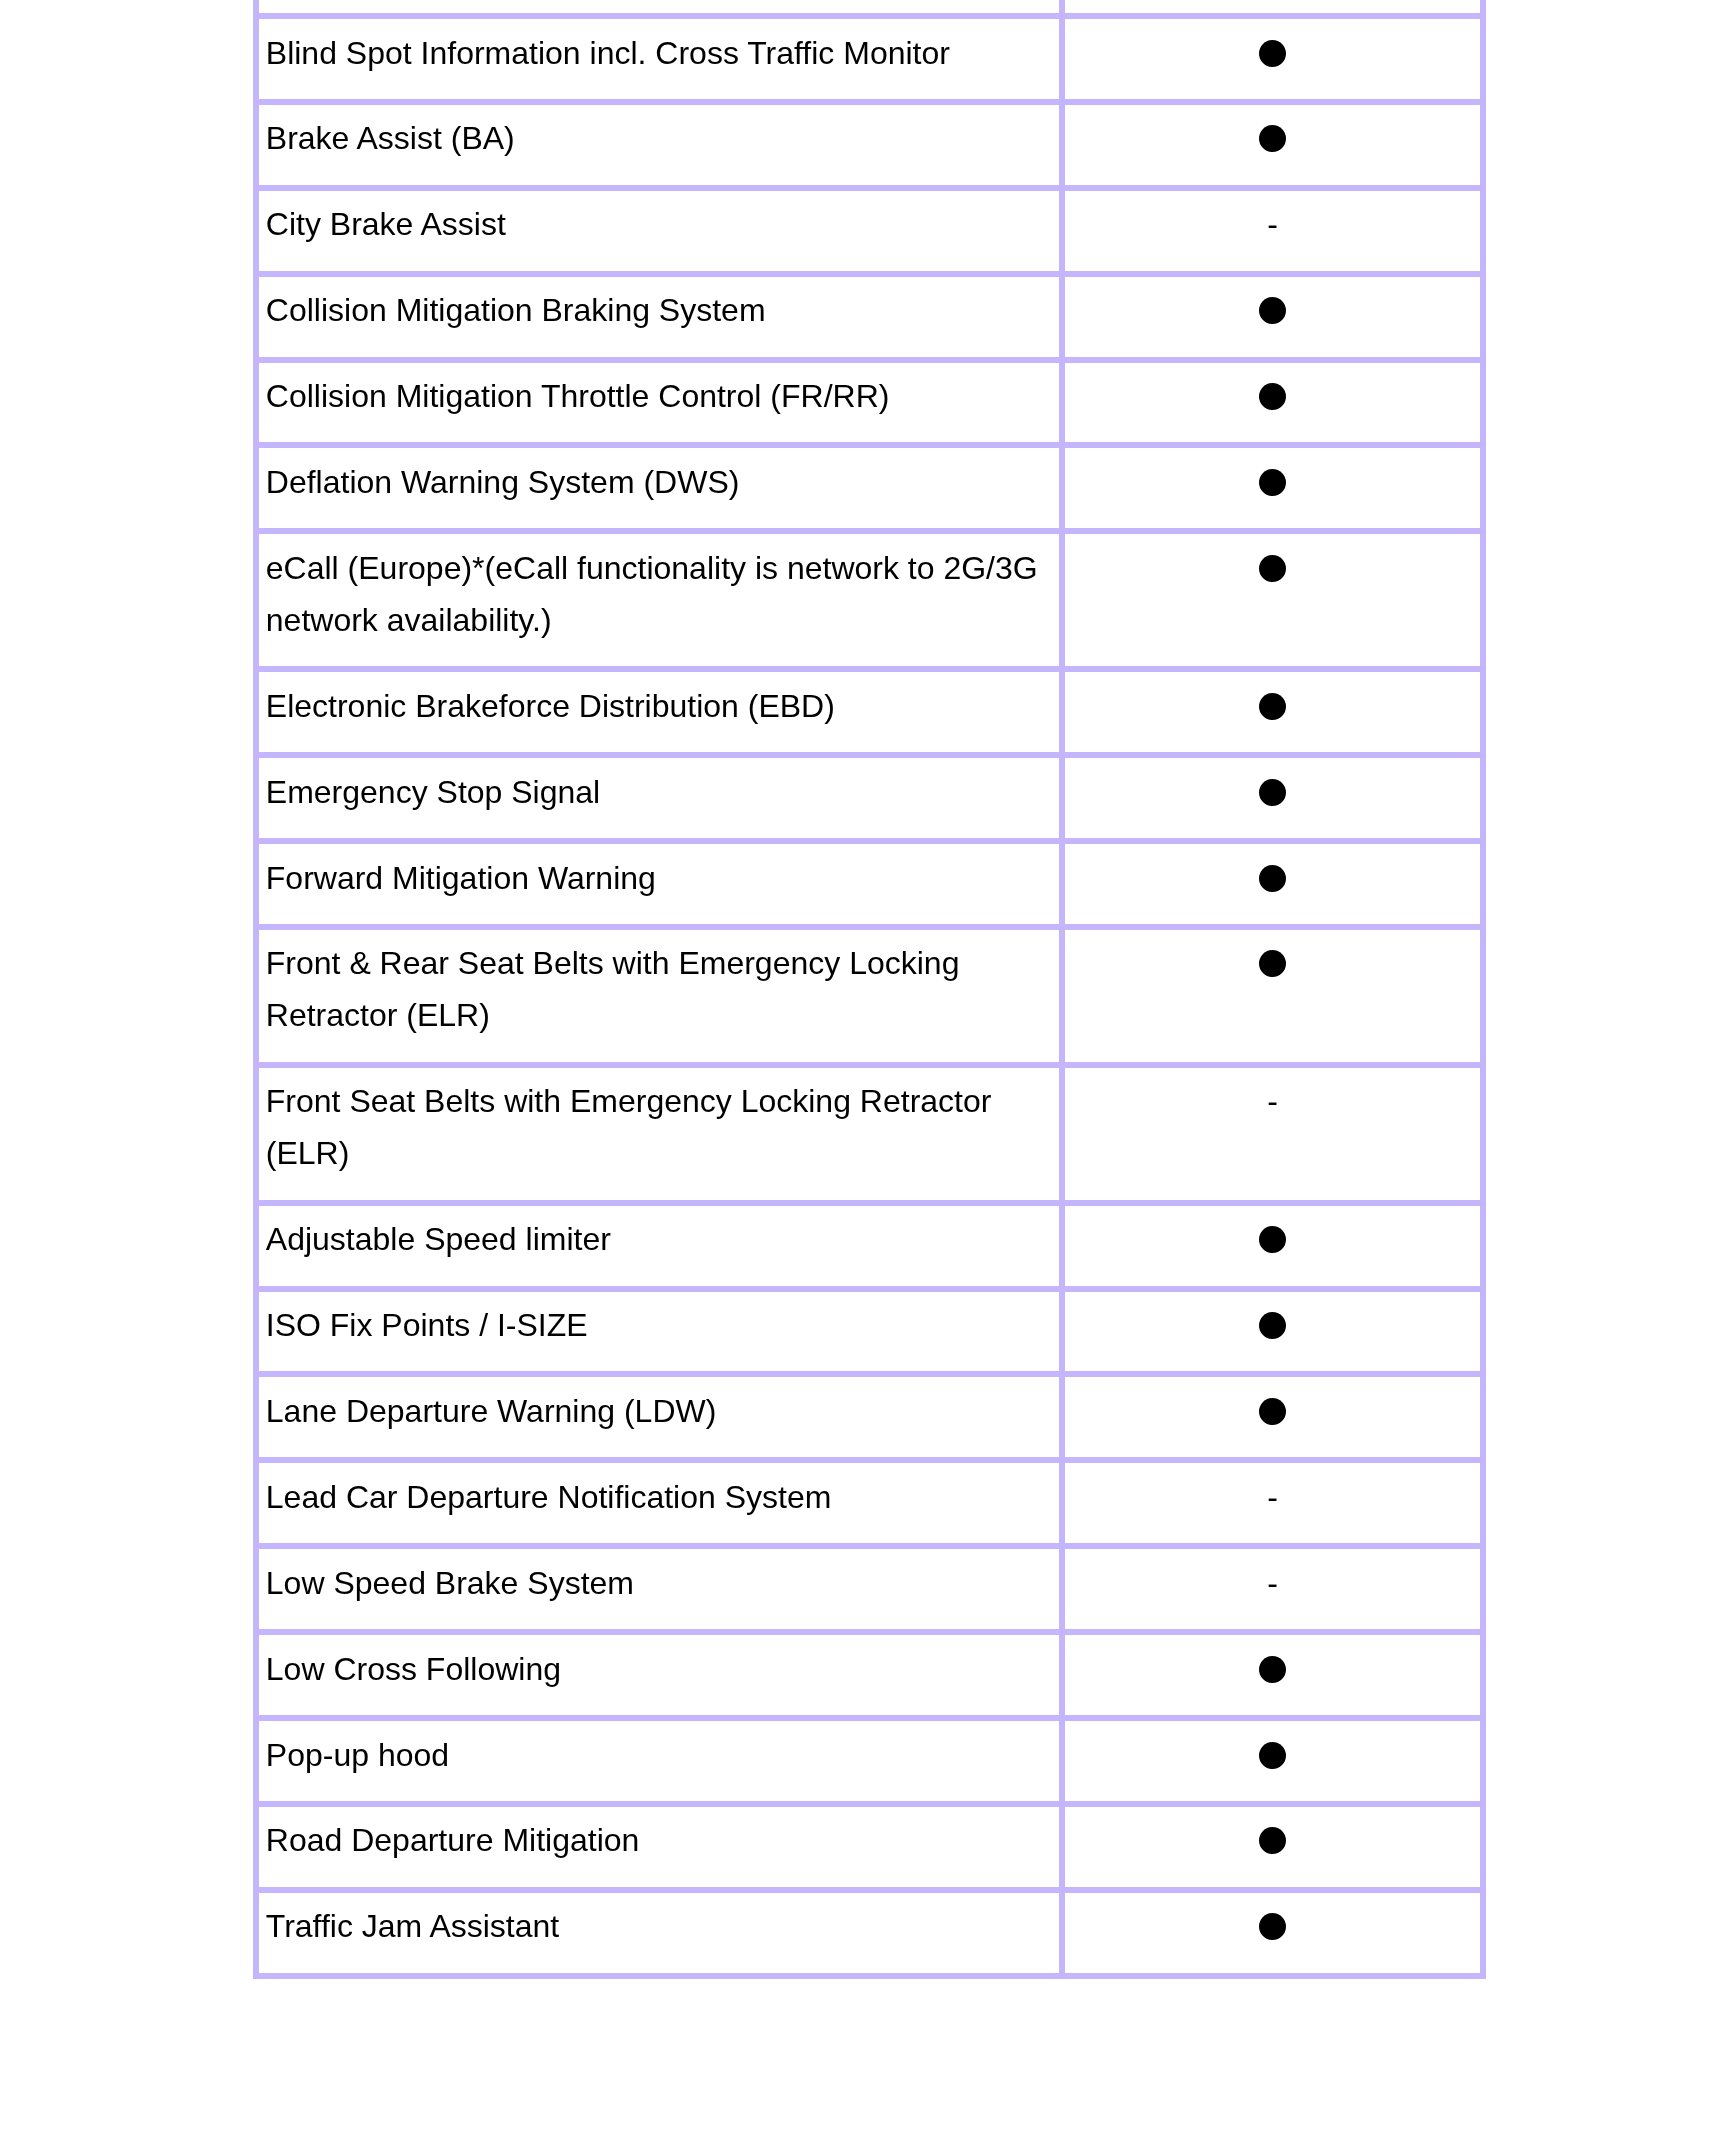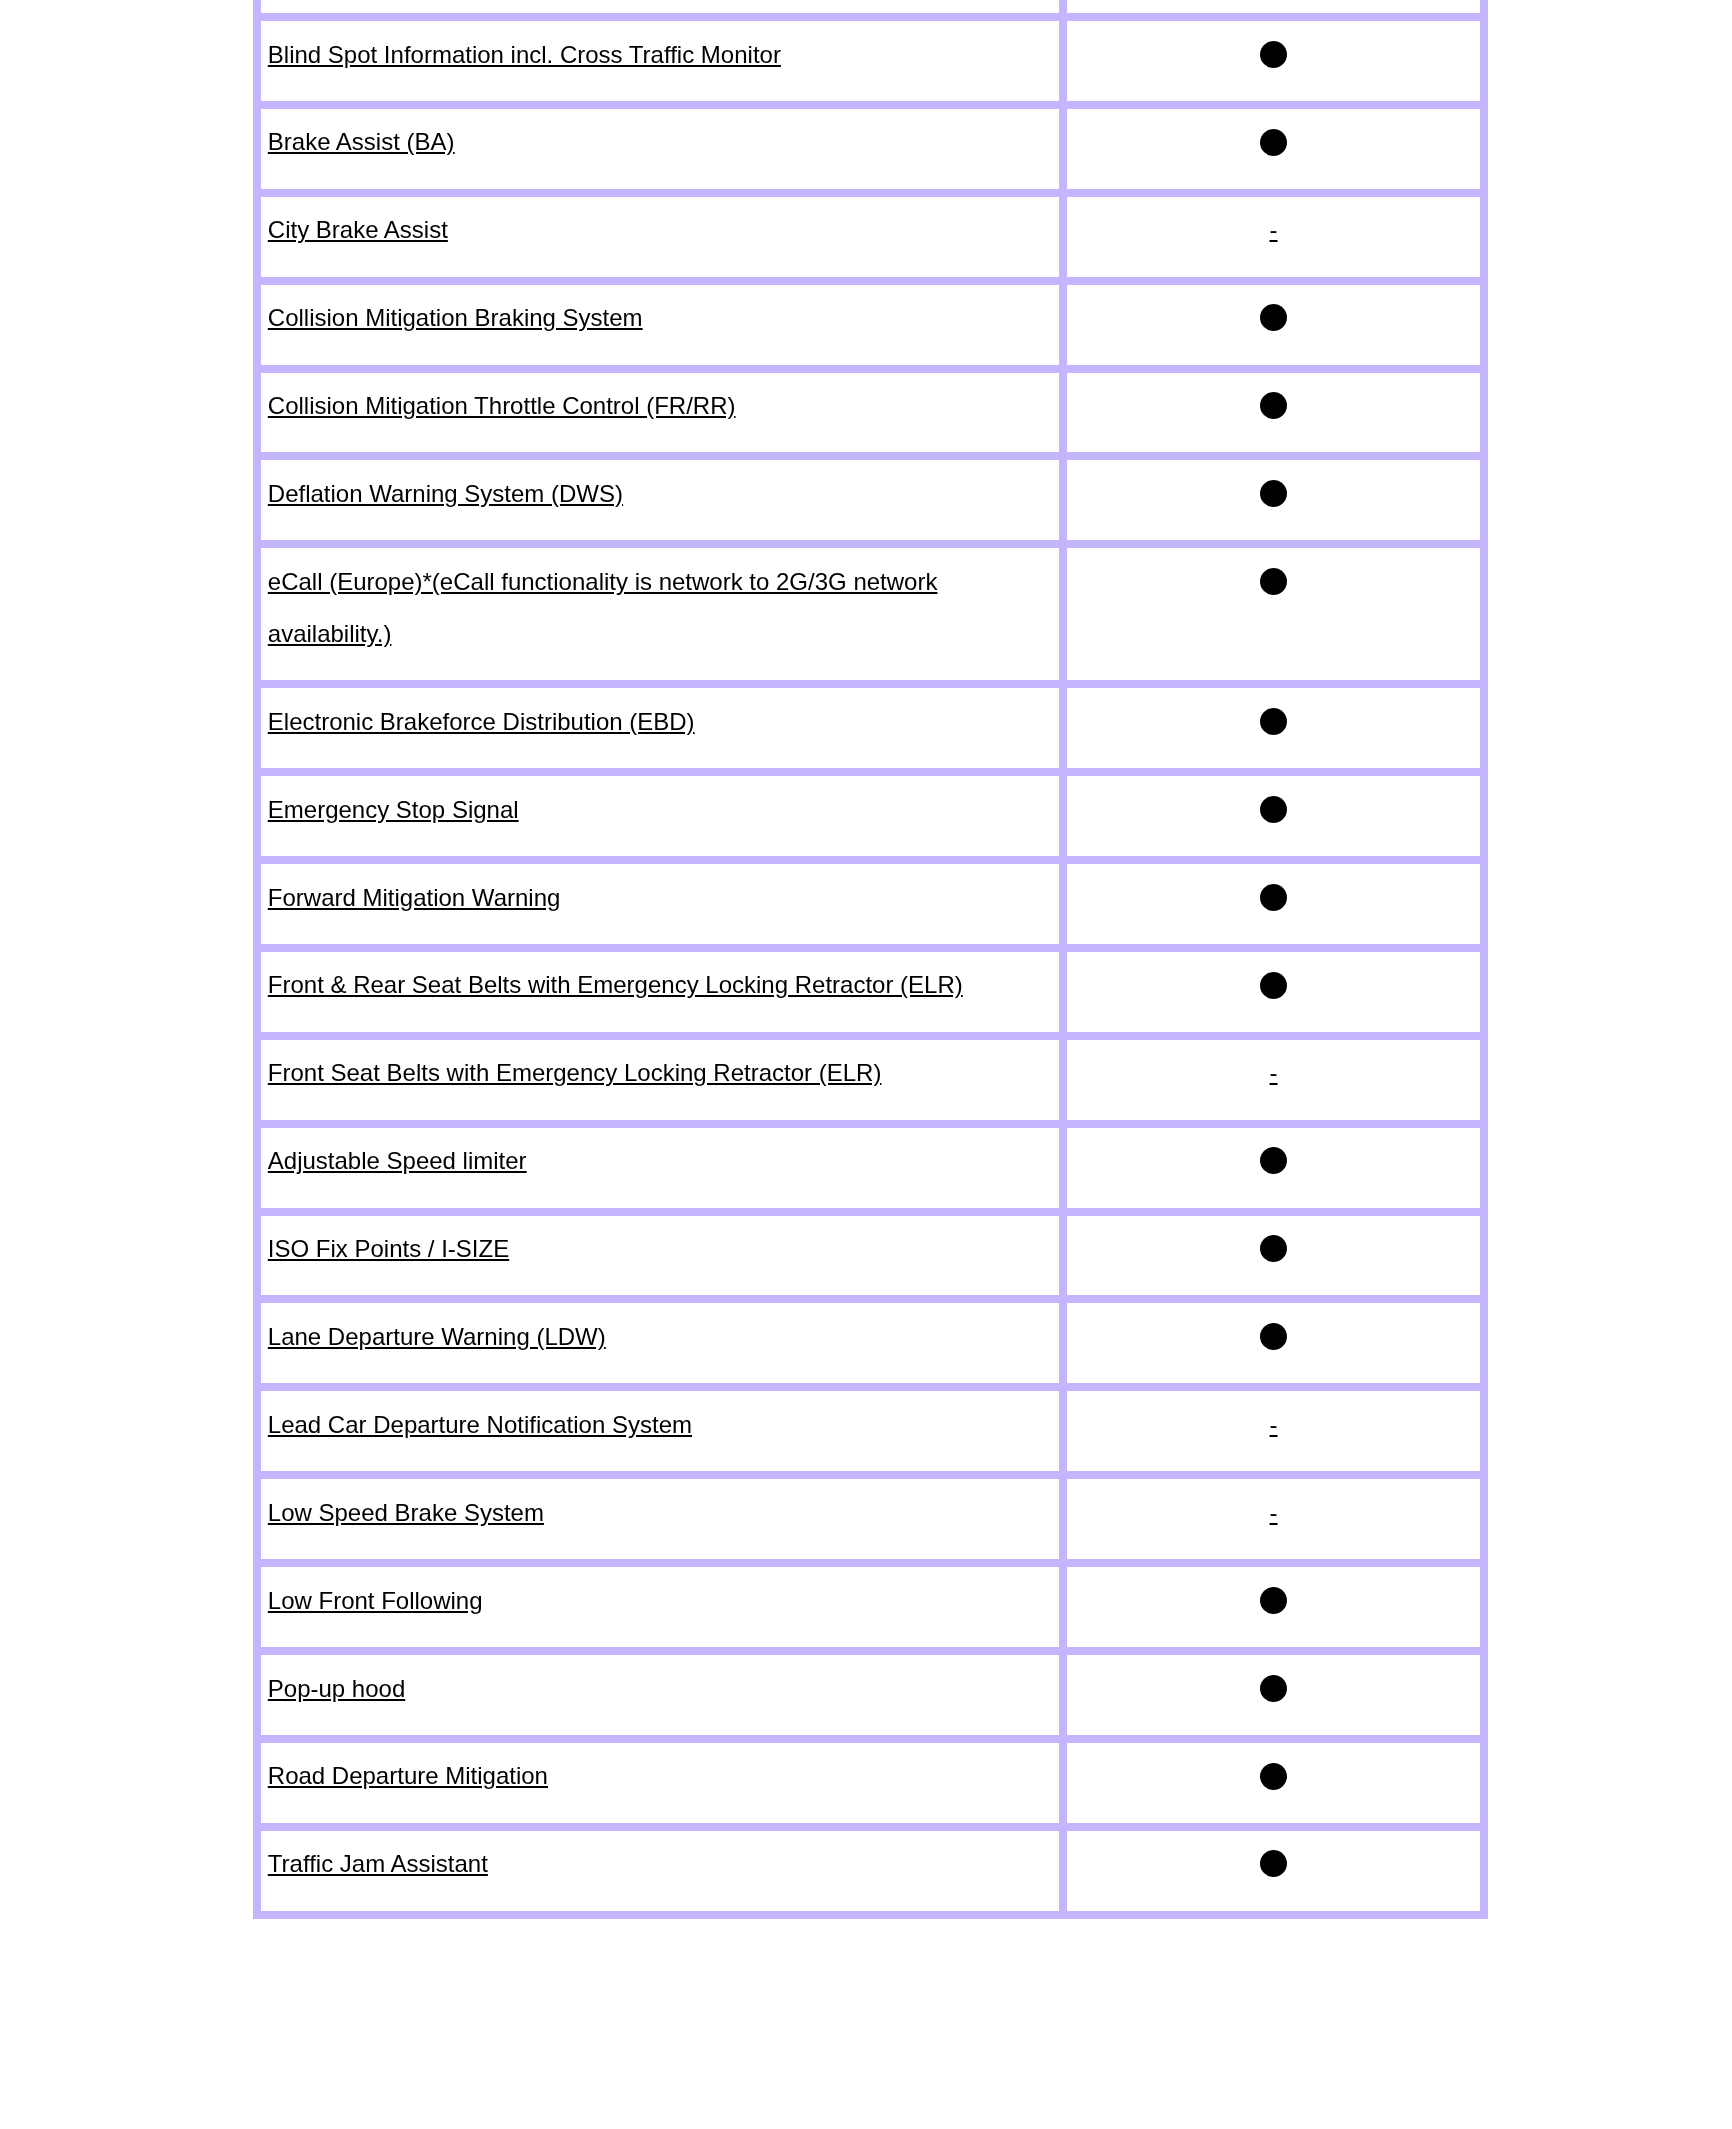--- a/index.html
+++ b/index.html
@@ -18,25 +18,24 @@
     position: absolute;
     left: 253px;
     top: -67px;
   }
   table.spec-table {
     border-collapse: collapse;
     table-layout: fixed;
     width: 1227px;
   }
   table.spec-table td {
-    border: 8px solid #c4b5fd;
+    border: 6px solid #c4b5fd;
     vertical-align: top;
-    font-size: 24px;
+    font-size: 32px;
     line-height: 52px;
-    text-decoration: underline;
   }
   td.cell-feature {
     width: 806px;
     padding: 7.5px 9.5px 20.4px 6.8px;
     text-align: left;
     word-wrap: break-word;
   }
   td.cell-value {
     width: 421px;
     padding: 7.5px 0 20.4px 0;
@@ -201,21 +200,21 @@
         <tr>
     <td class="cell-feature">
       <span class="feature-label">Low Speed Brake System</span>
     </td>
     <td class="cell-value">
       <span class="sym">-</span>
     </td>
   </tr>
         <tr>
     <td class="cell-feature">
-      <span class="feature-label">Low Front Following</span>
+      <span class="feature-label">Low Cross Following</span>
     </td>
     <td class="cell-value dot">
       <span class="sym">●</span>
     </td>
   </tr>
         <tr>
     <td class="cell-feature">
       <span class="feature-label">Pop-up hood</span>
     </td>
     <td class="cell-value dot">

